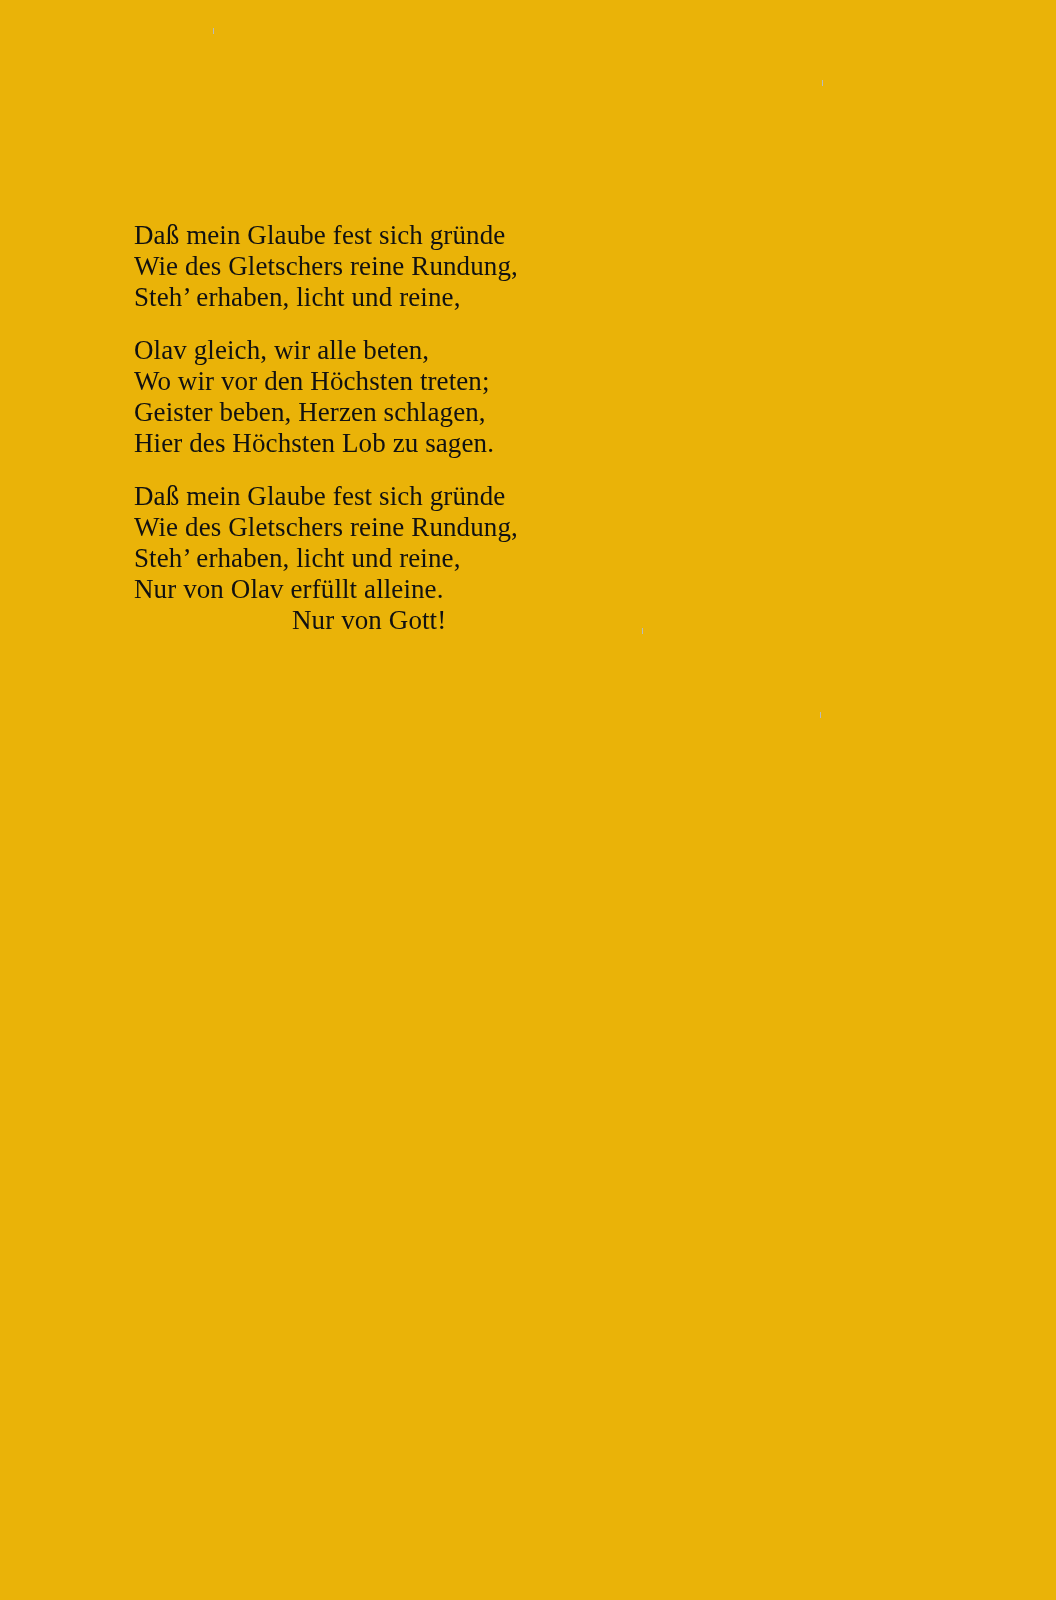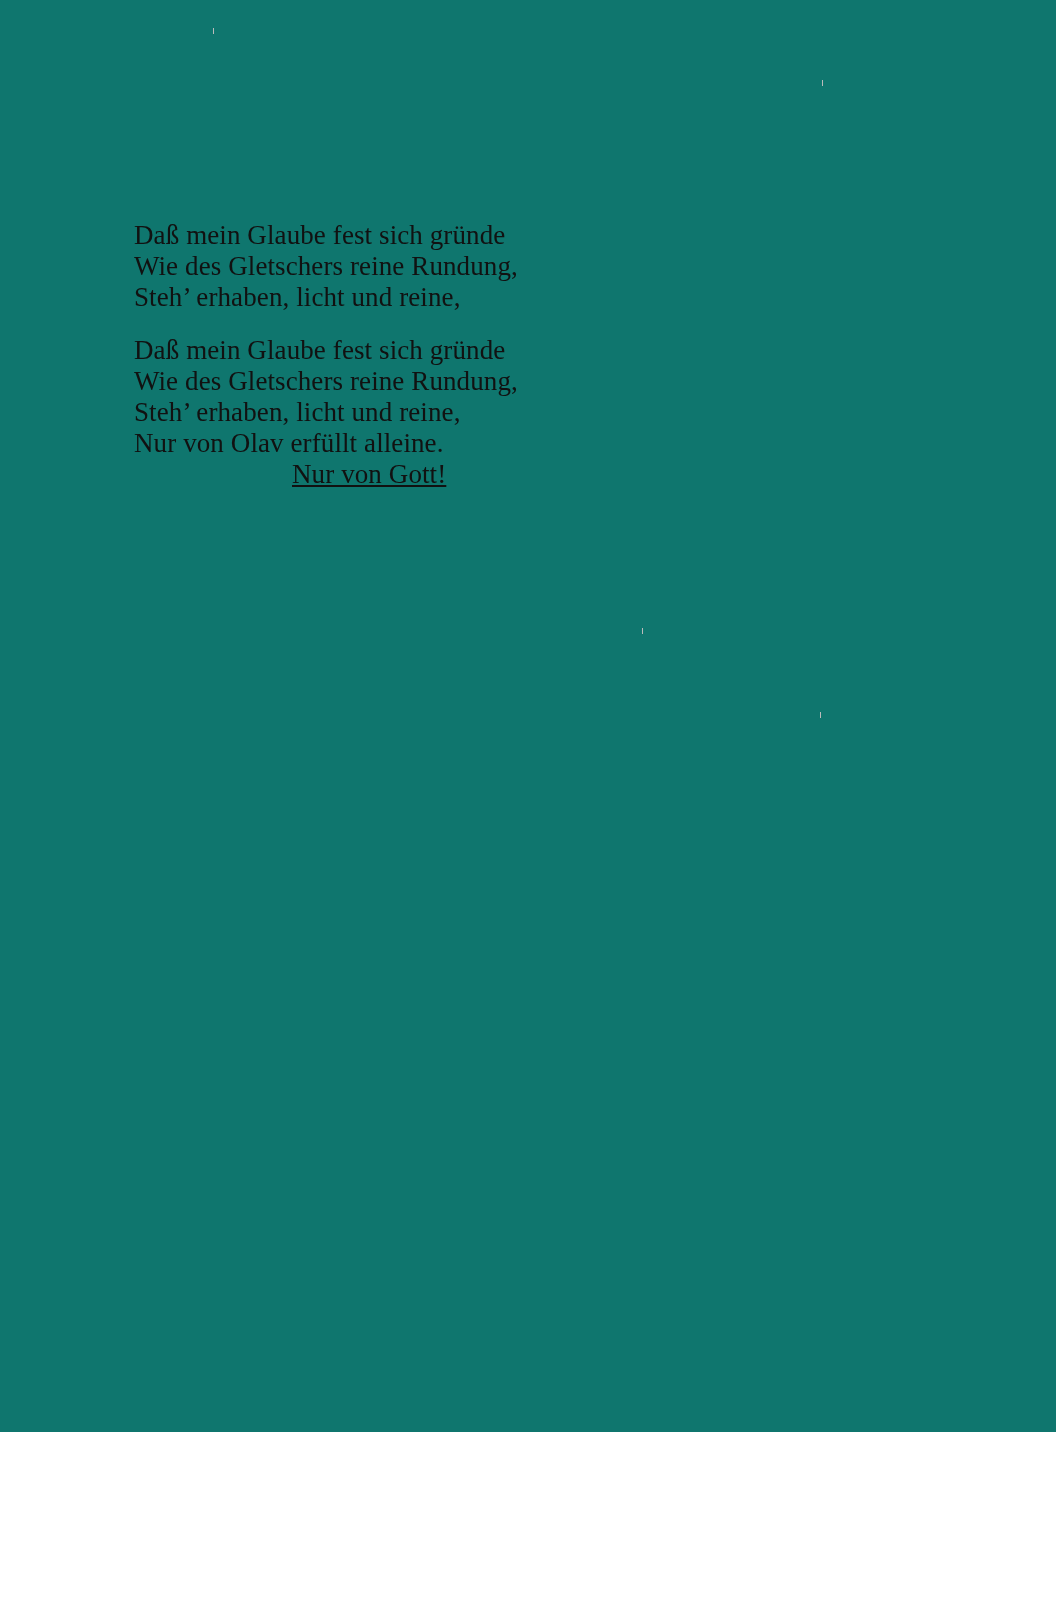--- a/index.html
+++ b/index.html
@@ -11,22 +11,22 @@
       width: 1056px;
       height: 1600px;
       position: relative;
       overflow: hidden;
       font-family: "DejaVu Serif", "Liberation Serif", serif;
       color: #111111;
     }
     .page {
       position: absolute;
       left: 0; top: 0;
-      width: 1056px; height: 1432px;
-      background: #0f766e;
+      width: 1056px; height: 1600px;
+      background: #eab308;
     }
     .poem {
       position: absolute;
       left: 134px;
       top: 220px;
       font-family: "Liberation Serif", "DejaVu Serif", serif;
       font-size: 27px;
       line-height: 31px;
       letter-spacing: 0.1px;
     }
@@ -34,21 +34,20 @@
       margin: 0 0 22px 0;
     }
     .stanza .line {
       display: block;
       white-space: nowrap;
     }
     .coda {
       display: block;
       white-space: nowrap;
       padding-left: 158px;
-      text-decoration: underline;
     }
     .speck {
       position: absolute;
       background: #bbbbbb;
       width: 1px;
       height: 6px;
     }
   </style>
 </head>
 <body>
@@ -61,20 +60,26 @@
   <span class="speck" style="left:820px;top:712px;"></span>
 
   <div class="poem">
 
     <div class="stanza">
       <span class="line">Daß mein Glaube fest sich gründe</span>
       <span class="line">Wie des Gletschers reine Rundung,</span>
       <span class="line">Steh’ erhaben, licht und reine,</span>
     </div>
 
+    <div class="stanza">
+      <span class="line">Olav gleich, wir alle beten,</span>
+      <span class="line">Wo wir vor den Höchsten treten;</span>
+      <span class="line">Geister beben, Herzen schlagen,</span>
+      <span class="line">Hier des Höchsten Lob zu sagen.</span>
+    </div>
 
     <div class="stanza">
       <span class="line">Daß mein Glaube fest sich gründe</span>
       <span class="line">Wie des Gletschers reine Rundung,</span>
       <span class="line">Steh’ erhaben, licht und reine,</span>
       <span class="line">Nur von Olav erfüllt alleine.</span>
       <span class="coda">Nur von Gott!</span>
     </div>
 
   </div>

